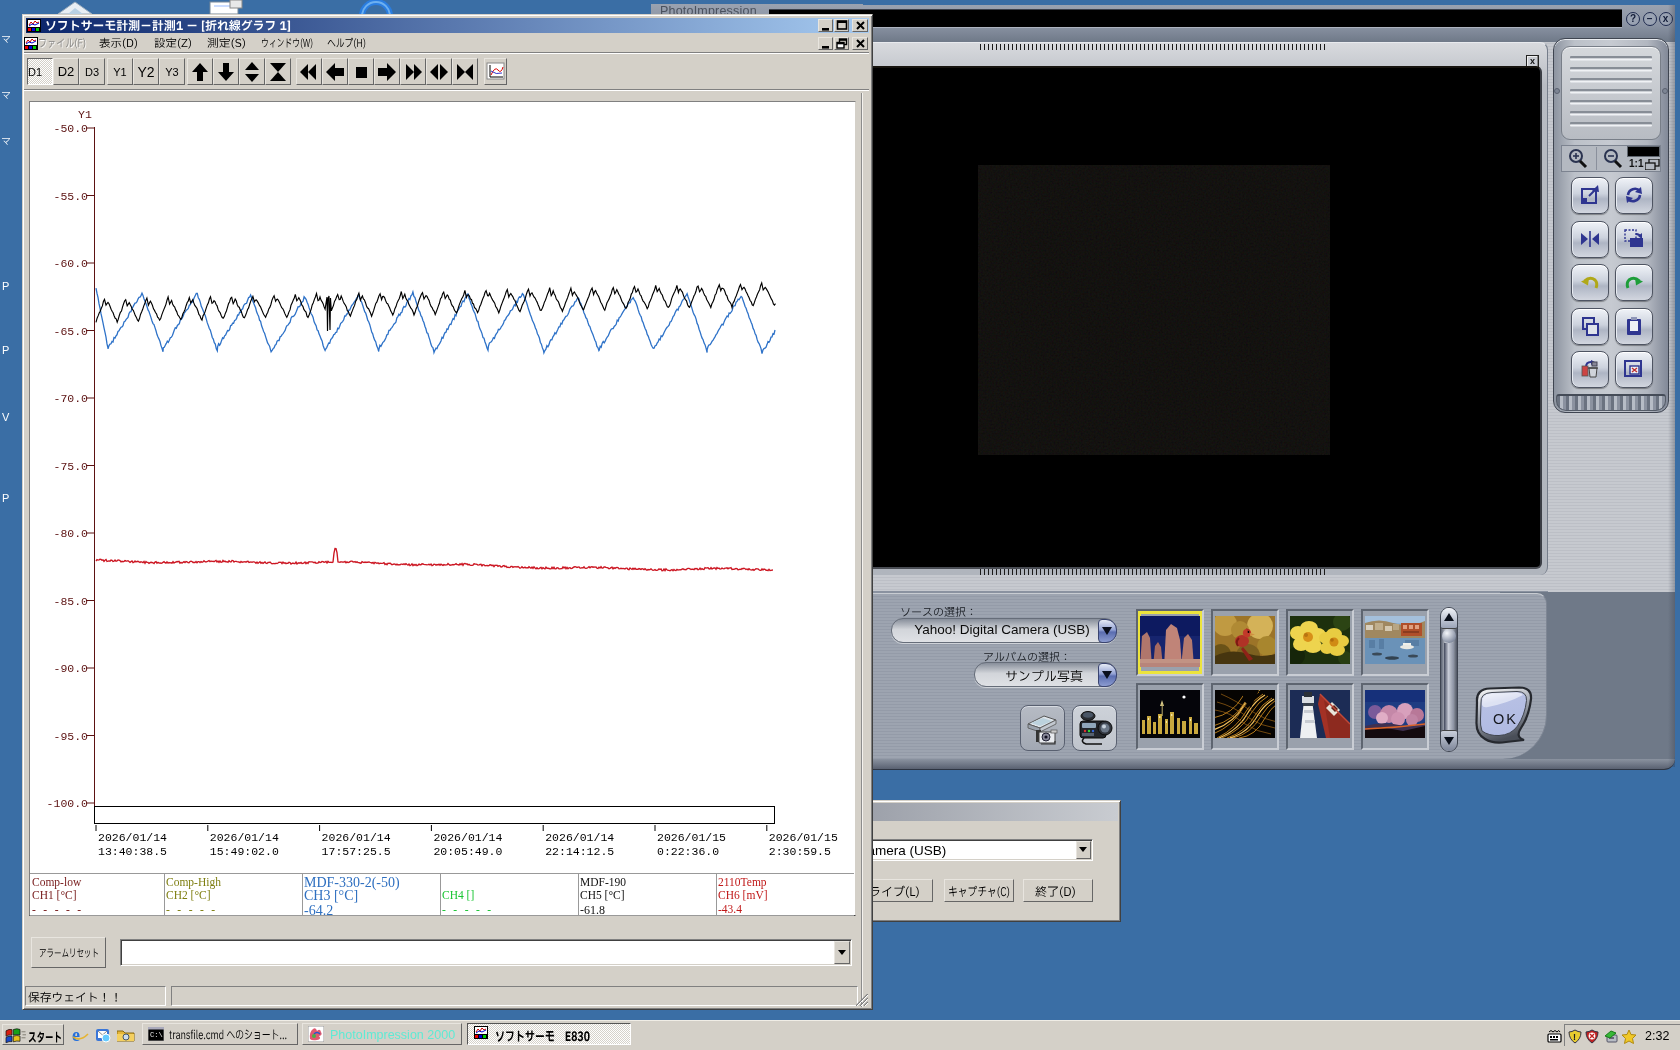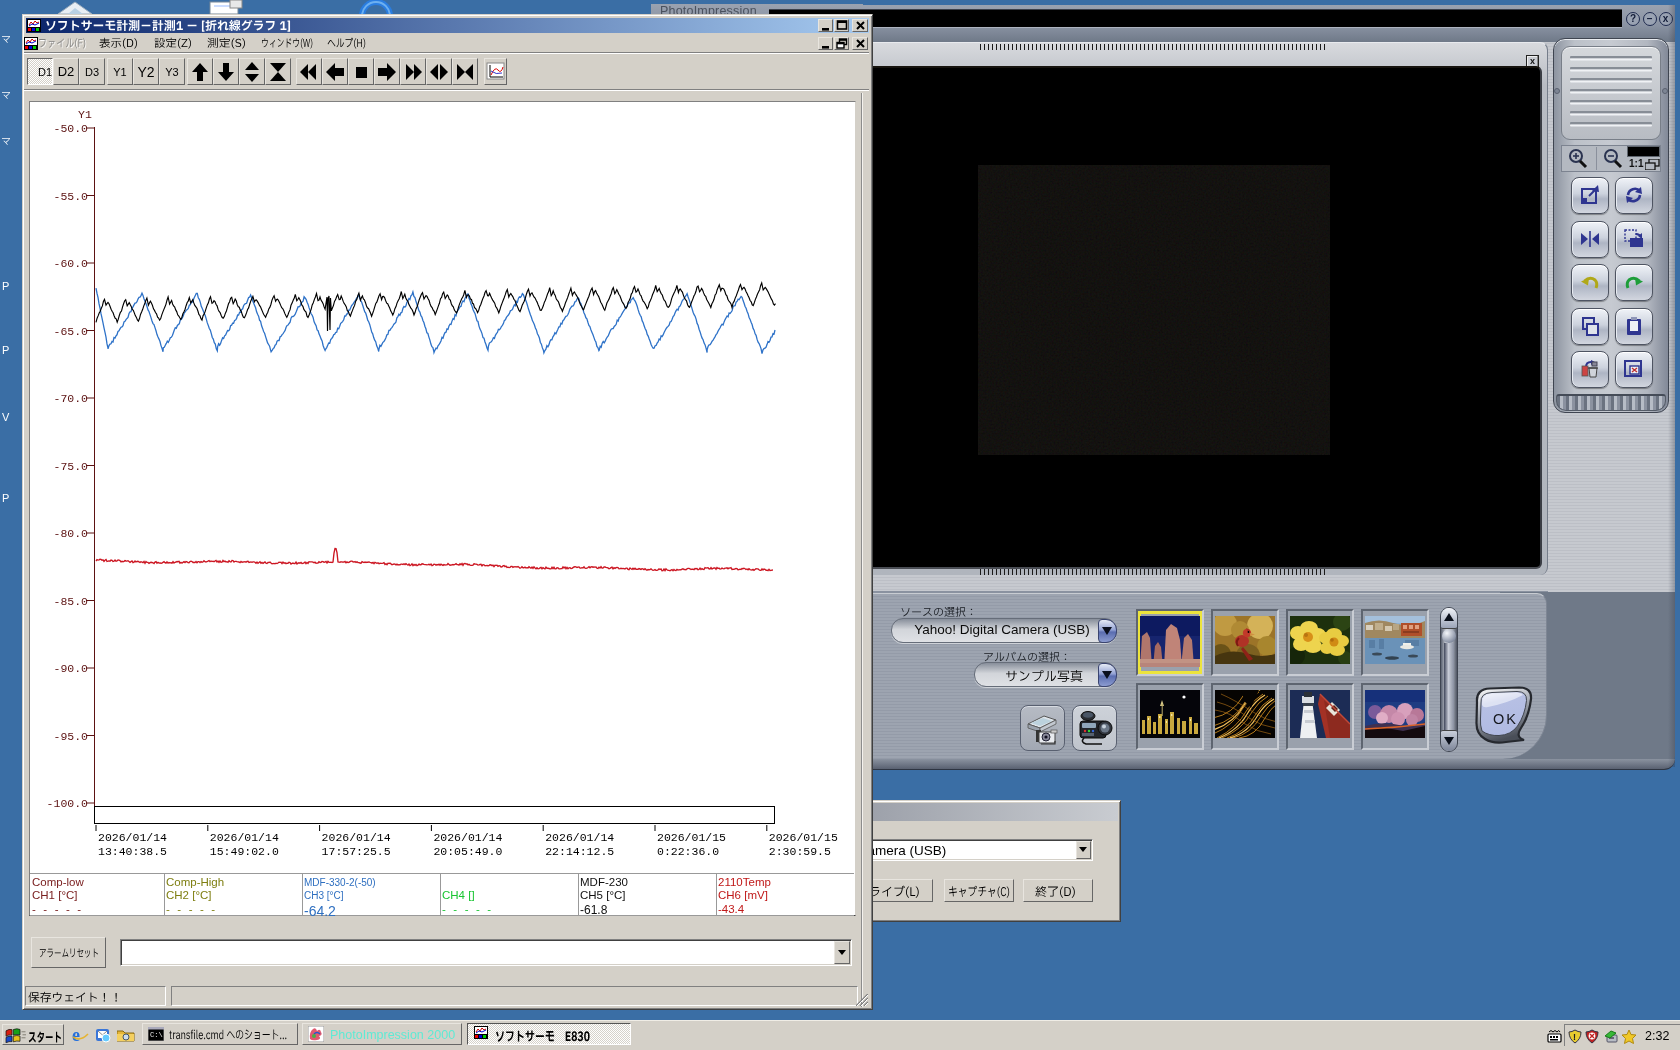--- a/index.html
+++ b/index.html
@@ -1,20 +1,20 @@
 <!DOCTYPE html>
 <html><head><meta charset="utf-8"><style>
 *{margin:0;padding:0;box-sizing:border-box}
 html,body{width:1680px;height:1050px;overflow:hidden;background:#3a6ea5;font-family:"Liberation Sans",sans-serif}
 .a{position:absolute}
 .win98{background:#d4d0c8;border-top:1px solid #d4d0c8;border-left:1px solid #d4d0c8;border-right:1px solid #404040;border-bottom:1px solid #404040;box-shadow:inset 1px 1px 0 #fff,inset -1px -1px 0 #808080}
 .sunk{border-top:1px solid #808080;border-left:1px solid #808080;border-right:1px solid #fff;border-bottom:1px solid #fff;box-shadow:inset 1px 1px 0 #404040,inset -1px -1px 0 #d4d0c8}
 .sunk1{border-top:1px solid #808080;border-left:1px solid #808080;border-right:1px solid #fff;border-bottom:1px solid #fff}
 .tb{background:#d4d0c8;border-top:1px solid #e8e5df;border-left:1px solid #e8e5df;border-right:1px solid #666;border-bottom:1px solid #666;display:flex;align-items:center;justify-content:center}
-.mono{font-family:Liberation Sans, sans-serif}
+.mono{font-family:Liberation Serif, serif}
 </style></head><body>
 <div class="a" style="left:0;top:0;width:1680px;height:1050px;background:#3a6ea5"></div>
 <svg class="a" style="left:50px;top:0" width="50" height="14">
     <polygon points="8,14 25,2 42,14" fill="#e8eef4" stroke="#9ab" stroke-width="1"></polygon>
     <polygon points="18,14 25,8 33,14" fill="#b8d0e4"></polygon>
   </svg>
 <svg class="a" style="left:202px;top:0" width="46" height="14">
     <rect x="8" y="2" width="28" height="12" fill="#fff" stroke="#789" stroke-width="1"></rect>
     <rect x="12" y="5" width="20" height="2" fill="#cdf"></rect>
     <rect x="28" y="0" width="12" height="8" fill="#e8e8e8" stroke="#888"></rect>
@@ -519,21 +519,21 @@
       <rect x="2" y="5.5" width="7" height="5.5" fill="#fff" stroke="#000" stroke-width="1.4"></rect>
       <rect x="2" y="5.5" width="7" height="1.8" fill="#000"></rect>
     </svg>
   </div>
 <div class="a tb" style="left:852px;top:37px;width:16px;height:13px">
     <svg width="13" height="13">
       <path d="M3 3 L10 10 M10 3 L3 10" stroke="#000" stroke-width="2"></path>
     </svg>
   </div>
 <div class="a" style="left:24px;top:52px;width:845px;height:2px;border-top:1px solid #808080;border-bottom:1px solid #fff"></div>
-<div class="a" style="left:27px;top:58px;width:26px;height:27px;background:repeating-conic-gradient(#ffffff 0% 25%, #d4d0c8 25% 50%) 0 0/2px 2px;border-top:1px solid #666;border-left:1px solid #666;border-right:1px solid #fff;border-bottom:1px solid #fff;display:flex;align-items:center;justify-content:flex-end;">
+<div class="a" style="left:27px;top:58px;width:26px;height:27px;background:repeating-conic-gradient(#ffffff 0% 25%, #d4d0c8 25% 50%) 0 0/2px 2px;border-top:1px solid #666;border-left:1px solid #666;border-right:1px solid #fff;border-bottom:1px solid #fff;display:flex;align-items:center;justify-content:flex-start;">
     <span style="font-size:11px;color:#000">D1</span>
   </div>
 <div class="a tb" style="left:53px;top:58px;width:26px;height:27px;">
     <span style="font-size:13px;color:#000">D2</span>
   </div>
 <div class="a tb" style="left:79px;top:58px;width:26px;height:27px;">
     <span style="font-size:11px;color:#000">D3</span>
   </div>
 <div class="a tb" style="left:107px;top:58px;width:26px;height:27px;">
     <span style="font-size:11px;color:#000">Y1</span>
@@ -673,27 +673,27 @@
 <div class="a" style="left:302px;top:873px;width:1px;height:43px;background:#999"></div>
 <div class="a" style="left:440px;top:873px;width:1px;height:43px;background:#999"></div>
 <div class="a" style="left:578px;top:873px;width:1px;height:43px;background:#999"></div>
 <div class="a" style="left:716px;top:873px;width:1px;height:43px;background:#999"></div>
 <div class="a mono" style="left:32px;top:876px;font-size:11.5px;line-height:13.3px;color:#7a2020;white-space:pre">Comp-low
 CH1 [°C]</div>
 <div class="a mono" style="left:32px;top:902.5px;font-size:11.5px;letter-spacing:7.5px;color:#7a2020;white-space:pre">-----</div>
 <div class="a mono" style="left:166px;top:876px;font-size:11.5px;line-height:13.3px;color:#7e7e10;white-space:pre">Comp-High
 CH2 [°C]</div>
 <div class="a mono" style="left:166px;top:902.5px;font-size:11.5px;letter-spacing:7.5px;color:#7e7e10;white-space:pre">-----</div>
-<div class="a mono" style="left:304px;top:876px;font-size:10px;line-height:13.3px;color:#2e6fc0;white-space:pre">MDF-330-2(-50)
+<div class="a mono" style="left:304px;top:876px;font-size:14px;line-height:13.3px;color:#2e6fc0;white-space:pre">MDF-330-2(-50)
 CH3 [°C]</div>
 <div class="a mono" style="left:304px;top:902.5px;font-size:14px;color:#2e6fc0;white-space:pre">-64.2</div>
 <div class="a mono" style="left:442px;top:876px;font-size:11.5px;line-height:13.3px;color:#18c531;white-space:pre">
 CH4 []</div>
 <div class="a mono" style="left:442px;top:902.5px;font-size:11.5px;letter-spacing:7.5px;color:#18c531;white-space:pre">-----</div>
-<div class="a mono" style="left:580px;top:876px;font-size:11.5px;line-height:13.3px;color:#101010;white-space:pre">MDF-230
+<div class="a mono" style="left:580px;top:876px;font-size:11.5px;line-height:13.3px;color:#101010;white-space:pre">MDF-190
 CH5 [°C]</div>
 <div class="a mono" style="left:580px;top:902.5px;font-size:12px;color:#101010;white-space:pre">-61.8</div>
 <div class="a mono" style="left:718px;top:876px;font-size:11.5px;line-height:13.3px;color:#c01818;white-space:pre">2110Temp
 CH6 [mV]</div>
 <div class="a mono" style="left:718px;top:902.5px;font-size:11.5px;color:#c01818;white-space:pre">-43.4</div>
 <div class="a tb" style="left:31px;top:937px;width:75px;height:31px"></div>
 <svg style="position:absolute;left:39px;top:944px;" width="63" height="20">
     <path transform="translate(0,13) scale(0.6818,1)" d="M6.0 -4.3Q7.1 -4.8 7.8 -5.6Q8.6 -6.3 9.0 -7.2H1.2V-7.9H9.8V-7.2Q9.4 -6.1 8.6 -5.2Q7.7 -4.3 6.5 -3.7ZM1.8 -0.5Q2.9 -0.9 3.5 -1.4Q4.2 -1.9 4.5 -2.7Q4.8 -3.4 4.8 -4.4V-6.0H5.6V-4.4Q5.6 -3.2 5.2 -2.3Q4.8 -1.5 4.1 -0.9Q3.4 -0.3 2.2 0.2Z M13.4 -8.2H19.7V-7.5H13.4ZM12.3 -5.6H20.4Q20.3 -3.3 18.9 -1.8Q17.5 -0.3 15.0 0.2L14.6 -0.6Q16.8 -1.0 18.0 -2.1Q19.2 -3.1 19.5 -4.8H12.3Z M31.9 -3.8H23.1V-4.6H31.9Z M42.4 0.0Q42.2 -0.4 41.8 -1.2Q38.5 -0.7 34.1 -0.4L34.0 -1.2L35.1 -1.2Q36.7 -4.7 37.8 -8.6L38.6 -8.3Q37.4 -4.4 36.0 -1.3Q39.2 -1.6 41.5 -1.9Q40.7 -3.6 39.9 -4.9L40.6 -5.2Q41.9 -3.0 43.1 -0.4Z M47.7 -0.6Q49.2 -0.9 50.0 -1.4Q50.9 -2.0 51.3 -2.8Q51.7 -3.6 51.7 -4.9V-8.5H52.5V-4.9Q52.5 -3.4 52.0 -2.4Q51.6 -1.4 50.6 -0.8Q49.6 -0.2 48.0 0.2ZM47.1 -3.3H46.3V-8.4H47.1Z M59.2 -1.9Q59.2 -1.3 59.5 -1.0Q59.8 -0.7 60.4 -0.7H64.3V0.0H60.5Q59.4 0.0 58.9 -0.5Q58.4 -0.9 58.4 -1.9V-5.2L55.9 -4.8L55.8 -5.5L58.4 -5.9V-8.6H59.2V-6.0L64.8 -6.9L64.9 -6.2Q64.4 -5.1 63.6 -4.2Q62.8 -3.4 61.7 -2.6L61.2 -3.3Q62.2 -3.9 62.9 -4.6Q63.6 -5.2 64.0 -6.0L59.2 -5.3Z M71.0 -3.7Q70.8 -4.9 70.2 -6.6L71.0 -6.7Q71.5 -4.9 71.7 -3.8ZM69.5 -0.1Q71.0 -0.7 72.0 -1.6Q72.9 -2.5 73.4 -3.6Q73.9 -4.8 74.1 -6.5L74.9 -6.4Q74.7 -4.6 74.1 -3.3Q73.6 -2.0 72.6 -1.0Q71.5 -0.1 69.9 0.7ZM68.6 -3.1Q68.2 -4.6 67.6 -6.0L68.4 -6.3Q69.0 -4.7 69.3 -3.3Z M86.2 -2.6Q83.7 -3.9 81.3 -4.8V0.3H80.5V-8.6H81.3V-5.6Q84.0 -4.7 86.5 -3.3Z" fill="#000"></path>
   </svg>
 <div class="a sunk" style="left:120px;top:939px;width:732px;height:27px;background:#fff"></div>

